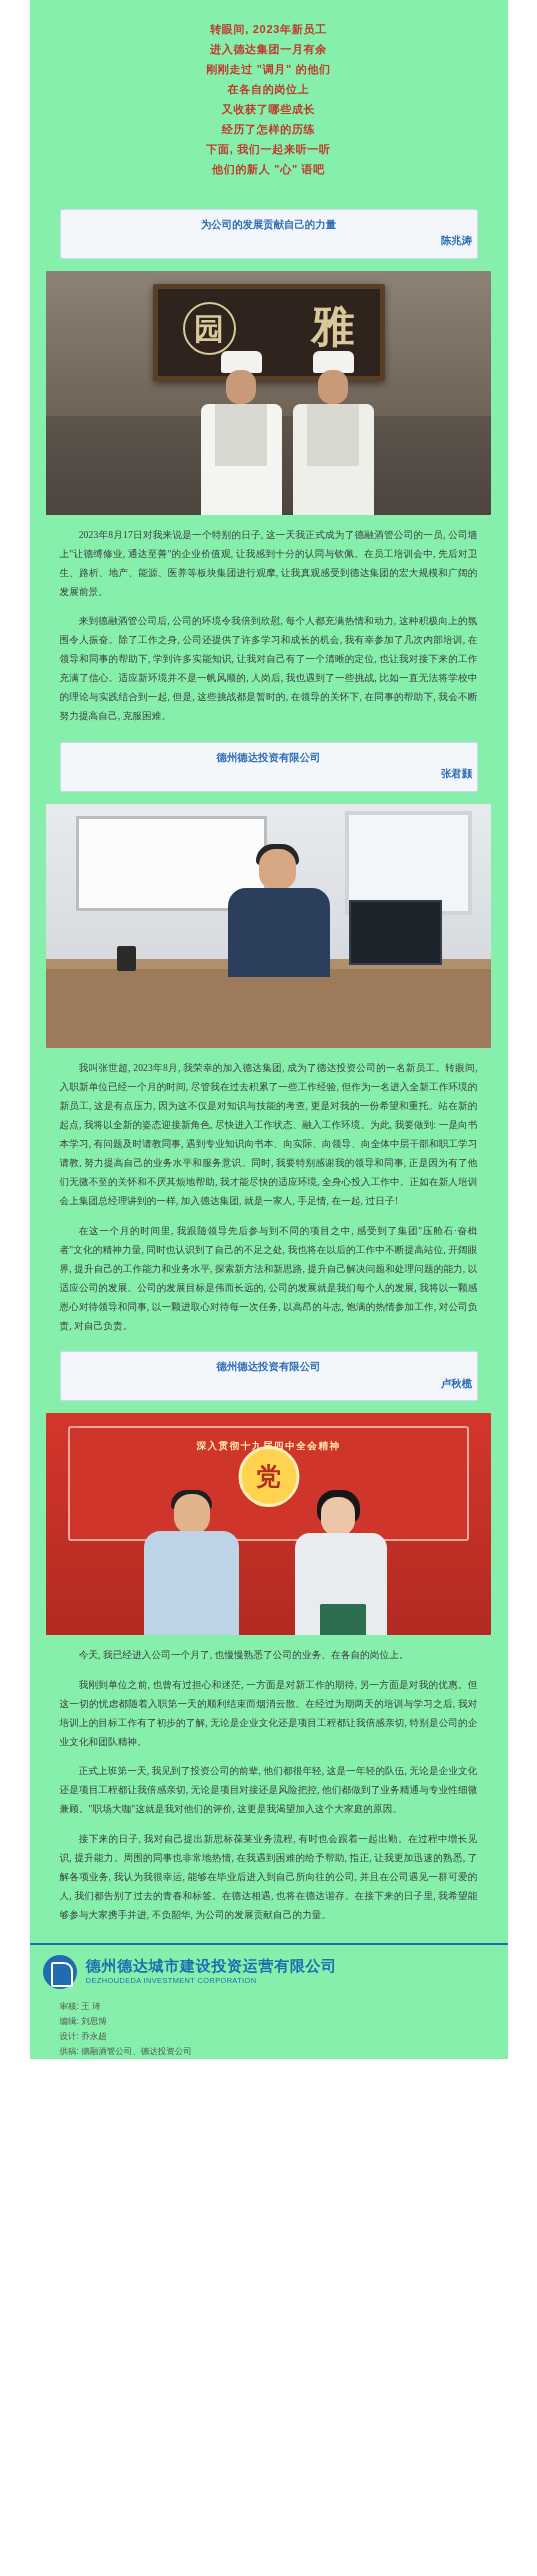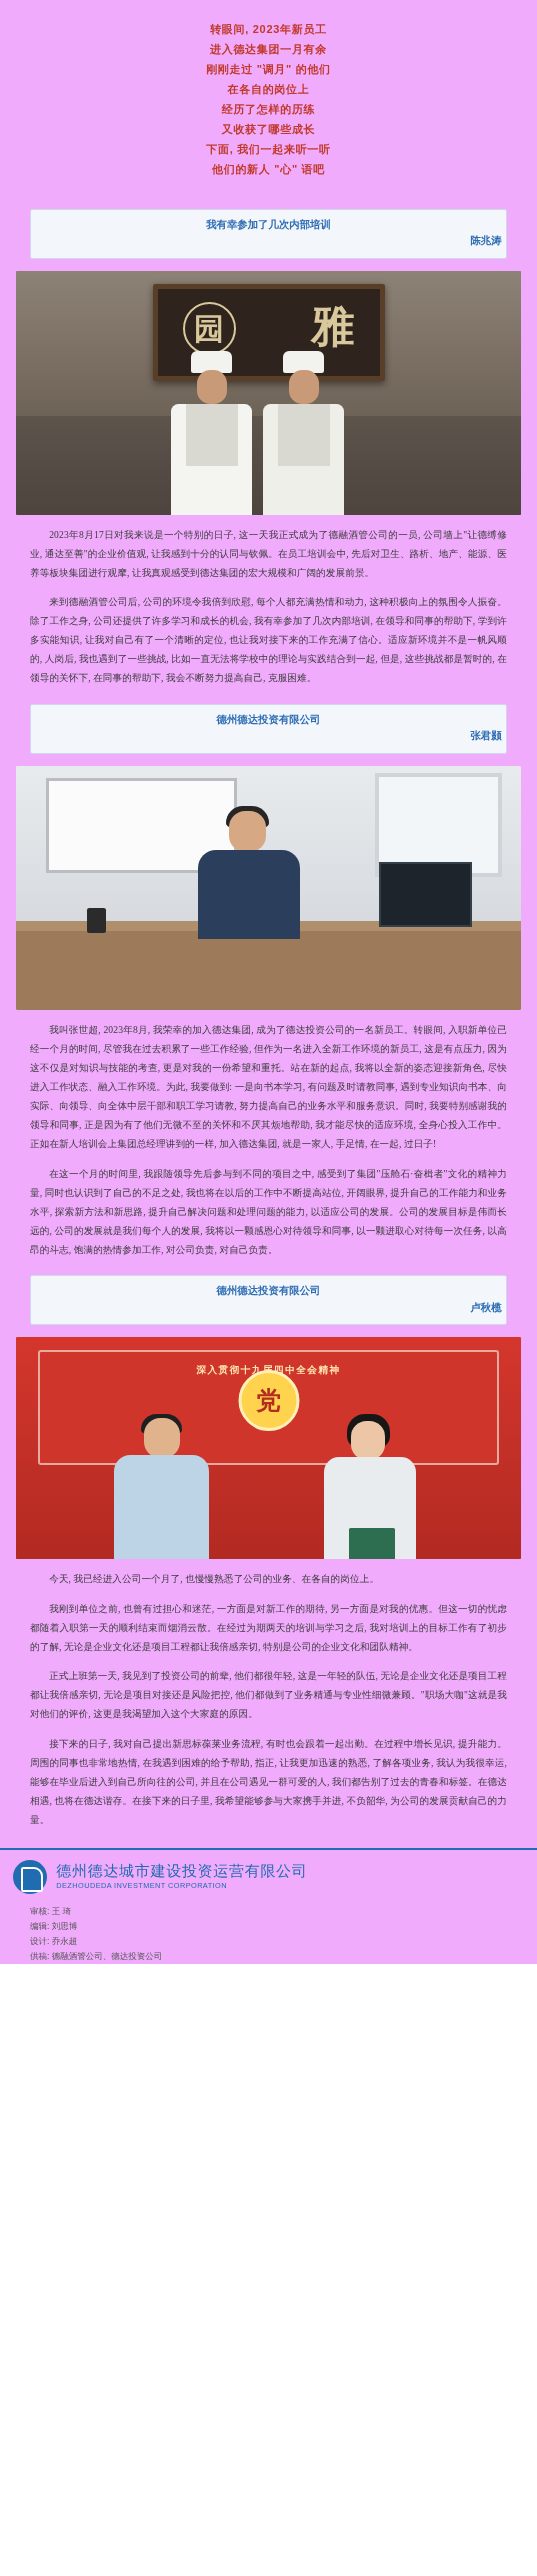--- a/index.html
+++ b/index.html
@@ -2,21 +2,21 @@
 <html style="font-size:12px"><head>
 <meta charset="utf-8">
 <style>
   html,body{margin:0;padding:0;}
   body{
     width:537px;
     background:#ffffff;
     font-family:"Liberation Sans","DejaVu Sans",sans-serif;
     color:#333;
   }
-  .page{width:537px;margin:0 auto;background:#f0abfc;position:relative;}
+  .page{width:478px;margin:0 auto;background:#86efac;position:relative;}
 
   
   .hero{
     padding:19px 0 13.3px 0;
     text-align:center;
   }
   .hero .line{
     color:#c0392b;
     font-size:11px;
     line-height:20px;
@@ -138,44 +138,44 @@
     gap:9px;
   }
   .logo{
     width:34px;height:34px;flex:0 0 34px;border-radius:50%;
     background:#1f6cb0;position:relative;
   }
   .logo:before{
     content:"";position:absolute;left:8.1px;top:6.7px;width:18px;height:21px;
     border:2.2px solid #fff;border-radius:2.2px 9px 2.2px 2.2px;
   }
-  .brand-cn{color:#1f6cb0;font-size:15px;font-weight:normal;letter-spacing:0.7px;line-height:19px;}
+  .brand-cn{color:#1f6cb0;font-size:15px;font-weight:bold;letter-spacing:0.7px;line-height:19px;}
   .brand-en{color:#1f6cb0;font-size:7.4px;letter-spacing:0.4px;line-height:12px;}
 
   .credits{margin:4.4px 30px 19px 30px;}
   .credits div{font-size:8.5px;line-height:15px;color:#555;}
 </style>
 </head>
 <body>
 
 <div class="page">
 
   <div class="hero">
     <div class="line">转眼间, 2023年新员工</div>
     <div class="line">进入德达集团一月有余</div>
     <div class="line">刚刚走过 "调月" 的他们</div>
     <div class="line">在各自的岗位上</div>
+    <div class="line">又收获了哪些成长</div>
     <div class="line">经历了怎样的历练</div>
-    <div class="line">又收获了哪些成长</div>
     <div class="line">下面, 我们一起来听一听</div>
     <div class="line">他们的新人 "心" 语吧</div>
   </div>
 
   <div class="title-card">
-    <div class="company">我有幸参加了几次内部培训</div>
+    <div class="company">为公司的发展贡献自己的力量</div>
     <div class="person">陈兆涛</div>
   </div>
 
   <div class="photo-wrap">
     <div class="photo photo1">
       <div class="p1-wall"></div>
       <div class="p1-plaque">
         <span class="ch a">雅</span>
         <span class="ch b">园</span>
       </div>

